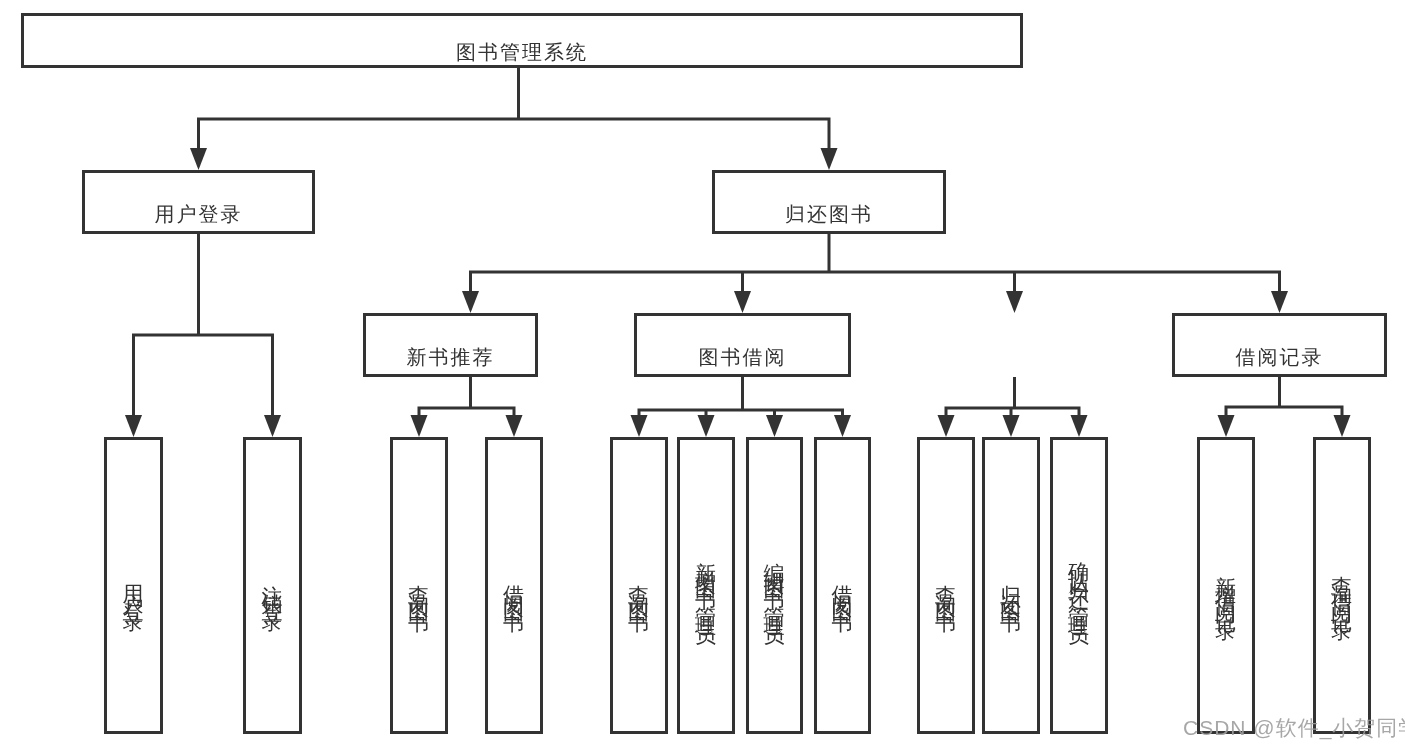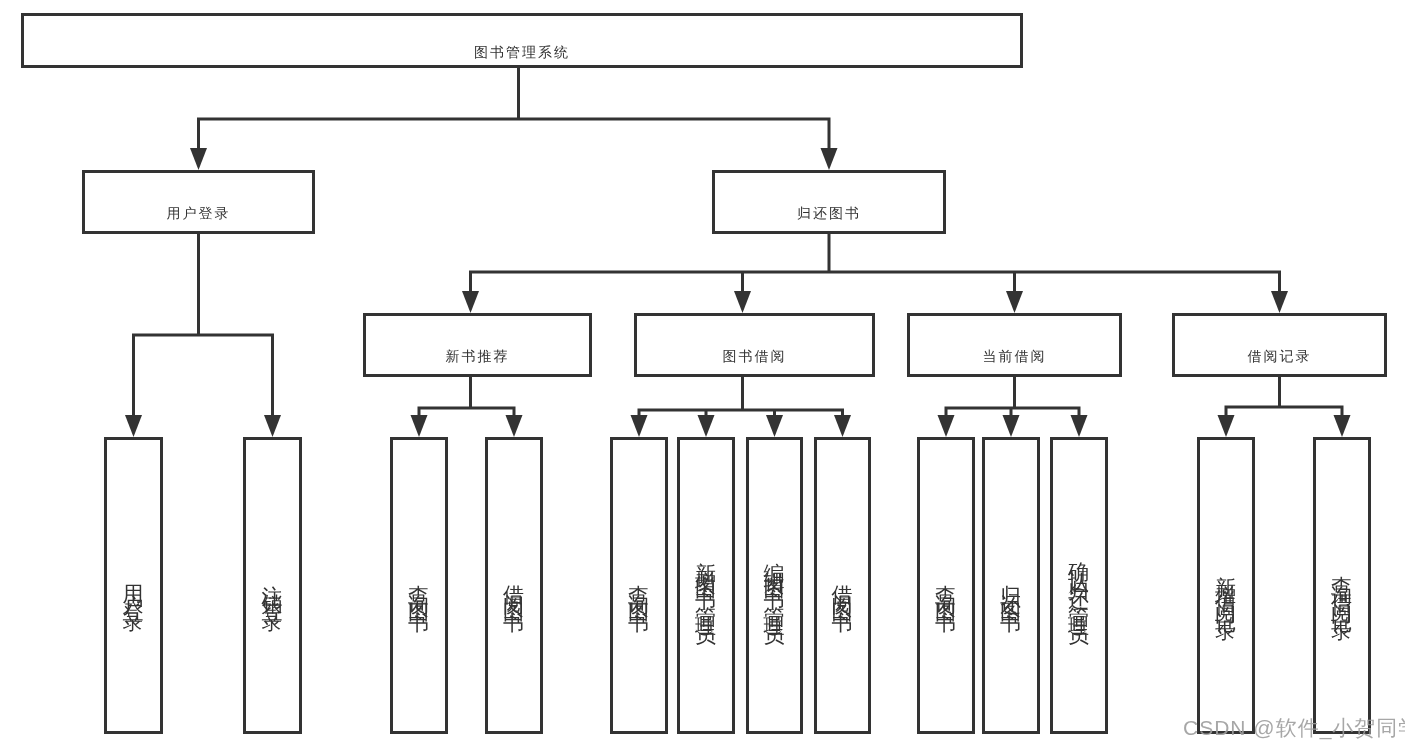--- a/index.html
+++ b/index.html
@@ -17,35 +17,35 @@
   svg.wires{position:absolute;left:0;top:0;z-index:1;}
   .node{
     position:absolute;z-index:2;
     box-sizing:border-box;
     background:var(--box-bg);
     border:3px solid var(--line);
     display:flex;align-items:center;justify-content:center;
     color:var(--text);
   }
   .node .h-label{
-    font-size:14px;letter-spacing:2px;white-space:nowrap;color:var(--text);margin-top:24px;
+    font-size:20px;letter-spacing:2px;white-space:nowrap;color:var(--text);margin-top:24px;
   }
   .node .v-label{
     writing-mode:vertical-rl;
     font-size:21px;line-height:1;letter-spacing:9px;
     color:var(--text);white-space:nowrap;
   }
   
   .n-root{left:21px;top:13px;width:1002px;height:55px;}
   
   .n-l2a{left:82px;top:170px;width:233px;height:64px;}
   .n-l2b{left:712px;top:170px;width:234px;height:64px;}
   
-  .n-l3a{left:363px;top:313px;width:229px;height:64px;}
-  .n-l3b{left:634px;top:313px;width:241px;height:64px;}
+  .n-l3a{left:363px;top:313px;width:175px;height:64px;}
+  .n-l3b{left:634px;top:313px;width:217px;height:64px;}
   .n-l3c{left:907px;top:313px;width:215px;height:64px;}
   .n-l3d{left:1172px;top:313px;width:215px;height:64px;}
   
   .leaf{top:437px;height:297px;}
   .n-g1a{left:104px;width:59px;}
   .n-g1b{left:243px;width:59px;}
   .n-g2a{left:390px;width:58px;}
   .n-g2b{left:485px;width:58px;}
   .n-g3a{left:610px;width:58px;}
   .n-g3b{left:677px;width:58px;}
@@ -117,23 +117,20 @@
   <div class="node n-l2b">
     <span class="h-label">归还图书</span>
   </div>
 
   <div class="node n-l3a">
     <span class="h-label">新书推荐</span>
   </div>
   <div class="node n-l3b">
     <span class="h-label">图书借阅</span>
   </div>
-  <div class="node n-l3c">
-    <span class="h-label">当前借阅</span>
-  </div>
   <div class="node n-l3d">
     <span class="h-label">借阅记录</span>
   </div>
 
   <div class="node leaf n-g1a">
     <span class="v-label">用户登录</span>
   </div>
   <div class="node leaf n-g1b">
     <span class="v-label">注销登录</span>
   </div>

